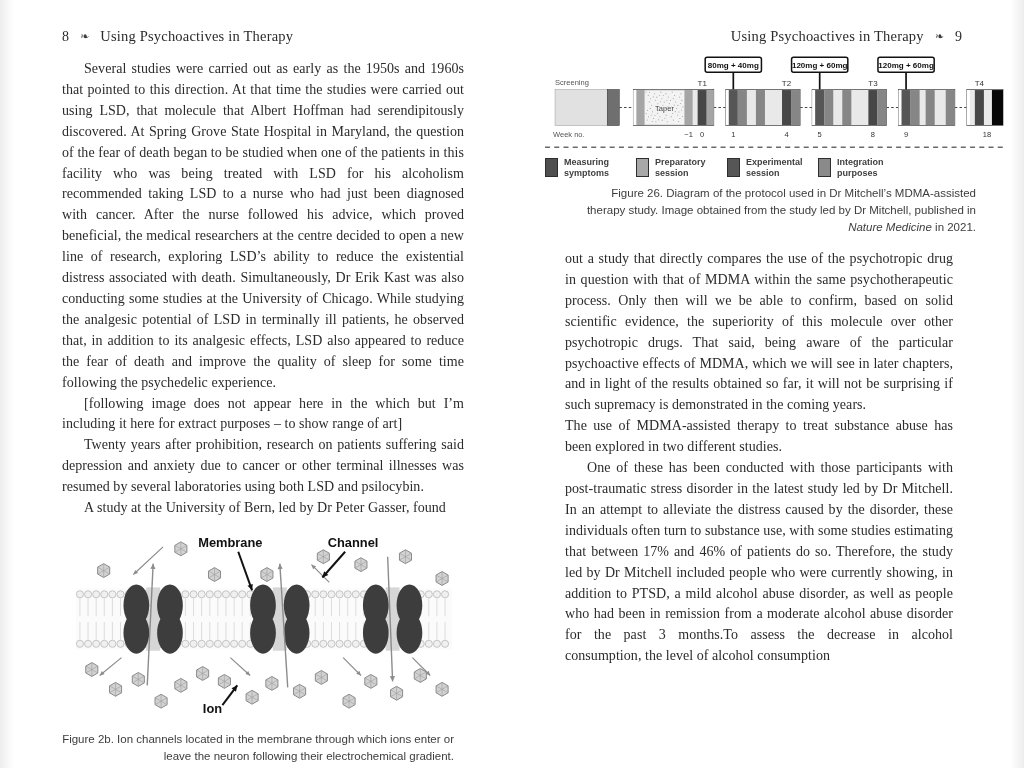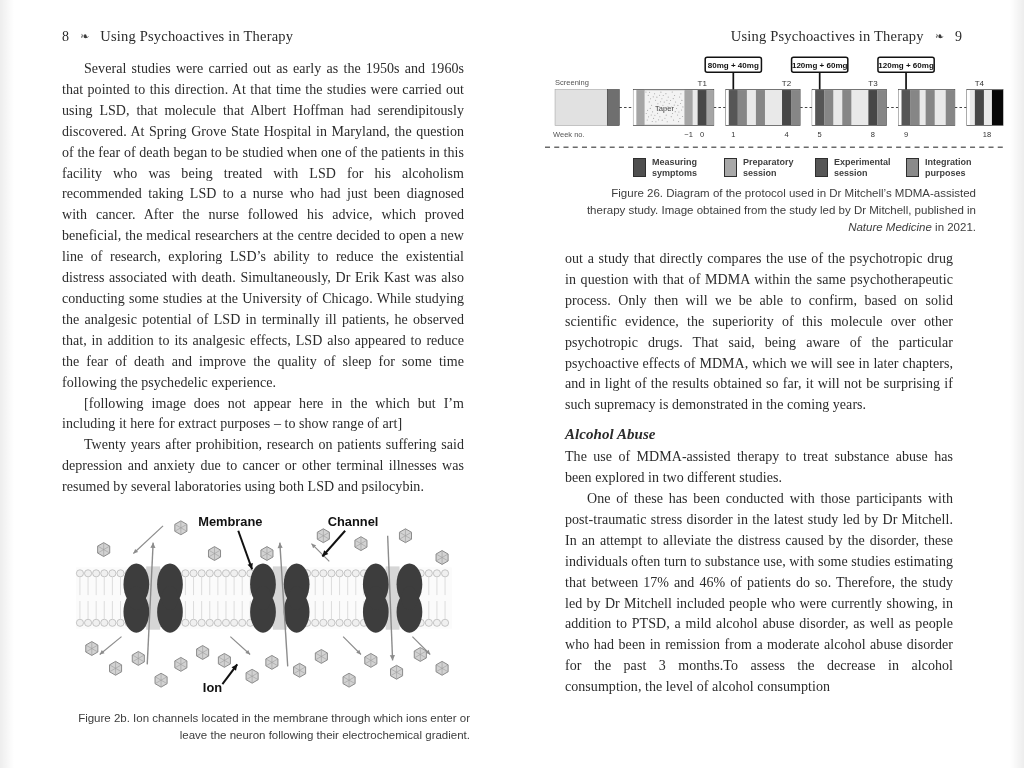--- a/index.html
+++ b/index.html
@@ -28,21 +28,21 @@
   .sect-head{font-weight:bold;font-style:italic;font-size:15px;margin:8px 0 2px 0;}
 
   .figure-block{margin-top:12px;}
   .fig-caption{font-family:"Liberation Sans",sans-serif;font-size:11.5px;line-height:17px;
           color:#3d3d3d;text-align:right;margin-top:8px;}
   .fig-caption .ital{font-style:italic;}
 
   .proto-wrap{margin-top:7px;width:462px;}
   .proto-legend{font-family:"Liberation Sans",sans-serif;font-size:9px;font-weight:bold;
           color:#3f3f3f;width:452px;margin-top:2px;}
-  .legend-row{display:flex;justify-content:flex-end;align-items:center;margin-bottom:7px;}
+  .legend-row{display:flex;justify-content:flex-start;align-items:center;margin-bottom:7px;}
   .legend-row.second{padding:0 60px;}
   .legend-item{display:flex;align-items:center;gap:6px;}
   .legend-chip{width:11px;height:17px;border:1px solid #2e2e2e;flex:0 0 auto;}
   .legend-chip.stipple{background-color:#f6f6f6;
           background-image:radial-gradient(#9a9a9a 0.6px, rgba(0,0,0,0) 0.7px);
           background-size:3px 3px;}
   .legend-label{max-width:72px;line-height:10.5px;}
   .right-caption{width:400px;margin:4px auto 0 auto;}
   .right-body{width:388px;margin-left:20px;margin-top:13px;}
 </style>
@@ -57,20 +57,21 @@
     <div class="running-head">
       <span class="pgnum">8</span>
       <span class="fleuron">❧</span>
       <span class="rtitle">Using Psychoactives in Therapy</span>
     </div>
 
     <div class="bodytext">
       <p class="indent">Several studies were carried out as early as the 1950s and 1960s that pointed to this direction. At that time the studies were carried out using LSD, that molecule that Albert Hoffman had serendipitously discovered. At Spring Grove State Hospital in Maryland, the question of the fear of death began to be studied when one of the patients in this facility who was being treated with LSD for his alcoholism recommended taking LSD to a nurse who had just been diagnosed with cancer. After the nurse followed his advice, which proved beneficial, the medical researchers at the centre decided to open a new line of research, exploring LSD’s ability to reduce the existential distress associated with death. Simultaneously, Dr Erik Kast was also conducting some studies at the University of Chicago. While studying the analgesic potential of LSD in terminally ill patients, he observed that, in addition to its analgesic effects, LSD also appeared to reduce the fear of death and improve the quality of sleep for some time following the psychedelic experience.</p>
       <p class="indent">[following image does not appear here in the which but I’m including it here for extract purposes – to show range of art]</p>
       <p class="indent">Twenty years after prohibition, research on patients suffering said depression and anxiety due to cancer or other terminal illnesses was resumed by several laboratories using both LSD and psilocybin.</p>
+      <p class="indent">A study at the University of Bern, led by Dr Peter Gasser, found</p>
     </div>
 
     <div class="figure-block">
       <svg id="membrane-svg" width="400" height="188" viewBox="0 0 400 190">
           <g>
             <rect x="12" y="58" width="380" height="62" fill="#fbfbfb"></rect>
             <circle cx="16" cy="64" r="3.6" fill="#f0f0f0" stroke="#b8b8b8" stroke-width="0.8"></circle>
             <circle cx="16" cy="114" r="3.6" fill="#f0f0f0" stroke="#b8b8b8" stroke-width="0.8"></circle>
             <line x1="16" y1="68" x2="16" y2="86" stroke="#cfcfcf" stroke-width="0.7"></line>
             <line x1="16" y1="110" x2="16" y2="92" stroke="#cfcfcf" stroke-width="0.7"></line>
@@ -453,21 +454,21 @@
           <text x="168" y="16" font-family="&quot;Liberation Sans&quot;,sans-serif" font-weight="bold" font-size="13px" fill="#111" text-anchor="middle">Membrane</text>
           <line x1="176" y1="21" x2="190" y2="60" stroke="#111" stroke-width="2"></line>
           <polygon points="190,60 185.36149222322166,55.44651280832297 190.68352637793828,53.53603900919393" fill="#111"></polygon>
           <text x="292" y="16" font-family="&quot;Liberation Sans&quot;,sans-serif" font-weight="bold" font-size="13px" fill="#111" text-anchor="middle">Channel</text>
           <line x1="284" y1="21" x2="261" y2="47" stroke="#111" stroke-width="2"></line>
           <polygon points="261,47 262.7603627760757,40.74291418497339 266.99560274414,44.48947261826108" fill="#111"></polygon>
           <text x="150" y="184" font-family="&quot;Liberation Sans&quot;,sans-serif" font-weight="bold" font-size="13px" fill="#111" text-anchor="middle">Ion</text>
           <line x1="160" y1="176" x2="175" y2="156" stroke="#111" stroke-width="2"></line>
           <polygon points="175,156 173.75007707820296,162.37869051526772 169.22643552344616,158.98595934920013" fill="#111"></polygon>
         </svg>
-      <div class="fig-caption" style="width:392px;margin-left:16px;">Figure 2b. Ion channels located in the membrane through which ions enter or leave the neuron following their electrochemical gradient.</div>
+      <div class="fig-caption" style="width:392px;margin-left:0;">Figure 2b. Ion channels located in the membrane through which ions enter or leave the neuron following their electrochemical gradient.</div>
     </div>
   </div>
 
   <div class="page page-right">
     <div class="running-head right">
       <span class="rtitle">Using Psychoactives in Therapy</span>
       <span class="fleuron">❧</span>
       <span class="pgnum">9</span>
     </div>
 
@@ -631,18 +632,17 @@
           </div>
       </div>
 
       <div class="fig-caption right-caption">
         <span>Figure 26. Diagram of the protocol used in Dr Mitchell’s MDMA-assisted therapy study. Image obtained from the study led by Dr Mitchell, published in </span><span class="ital">Nature Medicine</span><span> in 2021.</span>
       </div>
     </div>
 
     <div class="bodytext right-body">
       <p class="noindent">out a study that directly compares the use of the psychotropic drug in question with that of MDMA within the same psychotherapeutic process. Only then will we be able to confirm, based on solid scientific evidence, the superiority of this molecule over other psychotropic drugs. That said, being aware of the particular psychoactive effects of MDMA, which we will see in later chapters, and in light of the results obtained so far, it will not be surprising if such supremacy is demonstrated in the coming years.</p>
-      <div class="sect-head">Alcohol Abuse</div>
       <p class="noindent">The use of MDMA-assisted therapy to treat substance abuse has been explored in two different studies.</p>
       <p class="indent">One of these has been conducted with those participants with post-traumatic stress disorder in the latest study led by Dr Mitchell. In an attempt to alleviate the distress caused by the disorder, these individuals often turn to substance use, with some studies estimating that between 17% and 46% of patients do so. Therefore, the study led by Dr Mitchell included people who were currently showing, in addition to PTSD, a mild alcohol abuse disorder, as well as people who had been in remission from a moderate alcohol abuse disorder for the past 3 months.To assess the decrease in alcohol consumption, the level of alcohol consumption</p>
     </div>
   </div>
 </div>
 
 </body></html>

